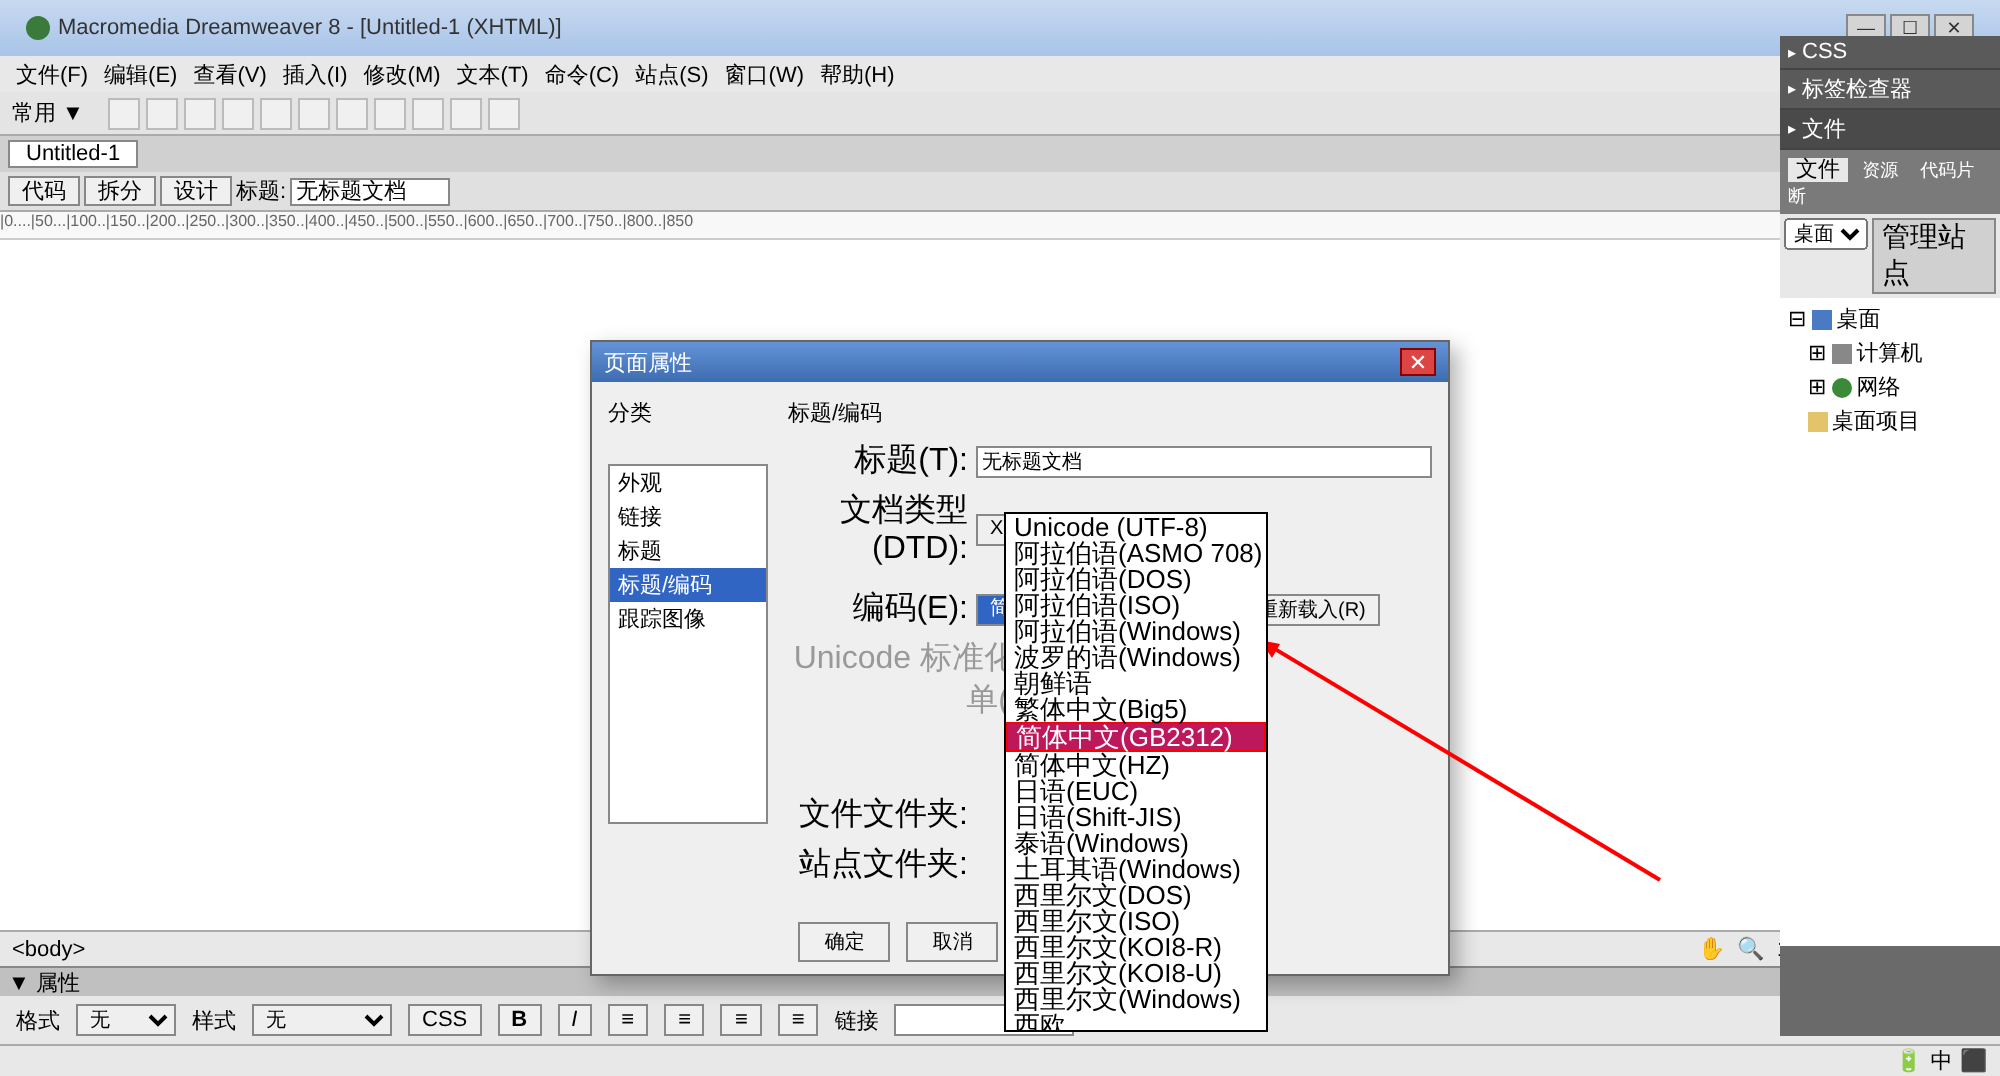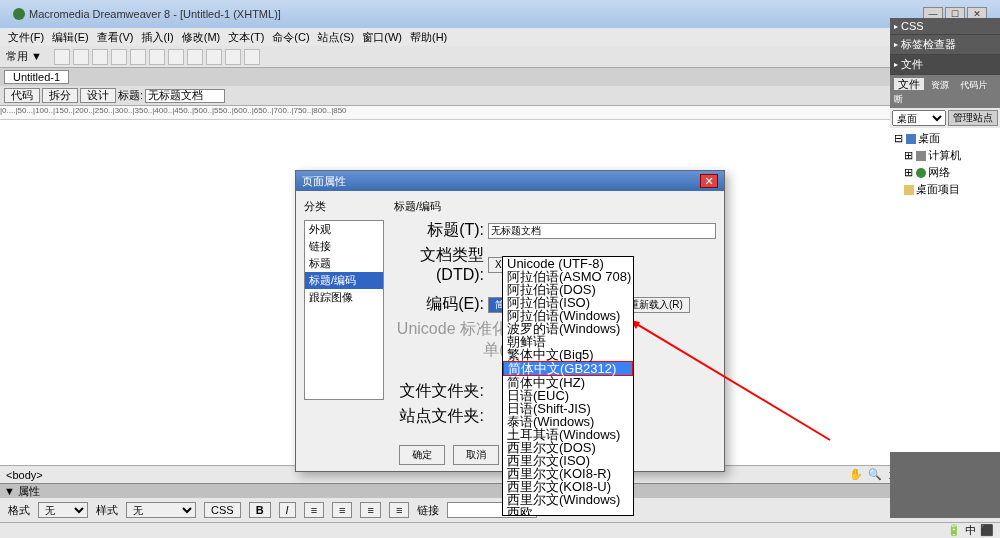--- a/index.html
+++ b/index.html
@@ -26,21 +26,21 @@
 .props .body{padding:4px 8px;display:flex;gap:8px;align-items:center;flex-wrap:wrap}
 .props select,.props input{border:1px solid #888;height:16px;font-size:10px;padding:0 2px}
 .props .btn{border:1px solid #888;padding:0 6px;height:16px;background:#f0f0f0;display:inline-flex;align-items:center}
 .rightpanel{position:absolute;right:0;top:18px;width:110px;height:500px;background:#6a6a6a;color:#fff}
 .rightpanel .acc{background:#5a5a5a;border-bottom:1px solid #444;padding:2px 4px;display:flex;align-items:center}
 .rightpanel .acc::before{content:"▸";margin-right:3px;font-size:8px}
 .rightpanel .filepanel{background:#e8e8e8;color:#000}
 .rightpanel .filehead{background:#7a7a7a;color:#fff;padding:2px 4px}
 .rightpanel .fileselect{display:flex;padding:2px;gap:2px}
 .rightpanel .fileselect select{flex:1;font-size:10px;height:16px}
-.rightpanel .fileselect .mg{border:1px solid #888;padding:0 4px;background:#d0d0d0;font-size:10px}
+.rightpanel .fileselect .mg{border:1px solid #888;padding:0 4px;background:#d0d0d0;font-size:14px}
 .rightpanel .tree{background:#fff;color:#000;padding:2px;height:324px;font-size:10px}
 .rightpanel .tree .node{padding:1px 0 1px 12px}
 .rightpanel .tree .ic{display:inline-block;width:10px;height:10px;margin-right:2px;vertical-align:middle}
 .ic-desktop{background:#4a7ac4}
 .ic-pc{background:#888}
 .ic-net{background:#3a8a3a;border-radius:50%}
 .ic-ftp{background:#c4a44a}
 .ic-folder{background:#e4c46a}
 .dialog{position:absolute;left:295px;top:170px;width:430px;background:#efefef;border:1px solid #666;box-shadow:4px 4px 10px rgba(0,0,0,.3);z-index:10}
 .dialog .dtitle{background:linear-gradient(#6493d8,#3d6db0);color:#fff;height:20px;display:flex;align-items:center;padding:0 6px}
@@ -52,21 +52,21 @@
 .dialog .fields{flex:1}
 .dialog .fields .sect{font-size:11px;margin-bottom:6px}
 .dialog .fields .row{display:flex;align-items:center;margin-bottom:4px;gap:4px}
 .dialog .fields .row label{width:90px;text-align:right;font-size:16px}
 .dialog .fields .row input,.dialog .fields .row select{border:1px solid #888;height:16px;font-size:10px;flex:1;padding:0 2px}
 .dialog .fields .row .rbtn{border:1px solid #888;padding:0 6px;height:16px;background:#f0f0f0;display:inline-flex;align-items:center;font-size:10px}
 .dialog .dbuttons{display:flex;justify-content:center;gap:8px;padding:6px}
 .dialog .dbuttons .dbtn{border:1px solid #888;padding:2px 12px;background:#f0f0f0;font-size:10px}
 .dropdown{position:absolute;left:502px;top:256px;width:132px;background:#fff;border:1px solid #000;z-index:20;max-height:260px;overflow:hidden}
 .dropdown .opt{padding:0 4px;font-size:13px;line-height:13px;white-space:nowrap}
-.dropdown .opt.hl{background:#3b82f6;color:#fff;border:1px solid red}
+.dropdown .opt.hl{background:#be185d;color:#fff;border:1px solid red}
 .arrow-line{position:absolute;z-index:15;pointer-events:none}
 .bottomstrip{position:absolute;bottom:0;left:0;right:0;height:16px;background:#e8e8e8;border-top:1px solid #aaa;display:flex;align-items:center;justify-content:flex-end;padding:0 6px;gap:4px;font-size:10px}
 </style>
 </head>
 <body>
 
 <div class="titlebar">
   <span class="icon"></span>
   <span>Macromedia Dreamweaver 8</span>
   <span>&nbsp;-&nbsp;</span>
@@ -202,21 +202,21 @@
   </div>
 </div>
 
 <div class="dialog">
   <div class="dtitle">
     <span>页面属性</span>
     <span class="close">✕</span>
   </div>
   <div class="dbody">
     <div>
-      <div style="margin-bottom:6px">分类</div>
+      <div style="margin-bottom:18px">分类</div>
       <div class="categories">
         <div class="cat">外观</div>
         <div class="cat">链接</div>
         <div class="cat">标题</div>
         <div class="cat sel">标题/编码</div>
         <div class="cat">跟踪图像</div>
       </div>
     </div>
     <div class="fields">
       <div class="sect">标题/编码</div>
@@ -229,21 +229,21 @@
         <select style="flex:0 0 130px"><option>XHTML 1.0 Transitional</option></select>
       </div>
       <div class="row" style="margin-top:10px">
         <label>编码(E):</label>
         <select style="flex:0 0 130px;background:#3165c4;color:#fff"><option>简体中文(HZ)</option></select>
         <span class="rbtn">重新载入(R)</span>
       </div>
       <div class="row">
         <label style="width:130px;color:#999">Unicode 标准化表单(F):</label>
       </div>
-      <div class="row" style="margin-top:20px">
+      <div class="row" style="margin-top:36px">
         <label>文件文件夹:</label>
       </div>
       <div class="row">
         <label>站点文件夹:</label>
       </div>
     </div>
   </div>
   <div class="dbuttons">
     <span class="dbtn">确定</span>
     <span class="dbtn">取消</span>

